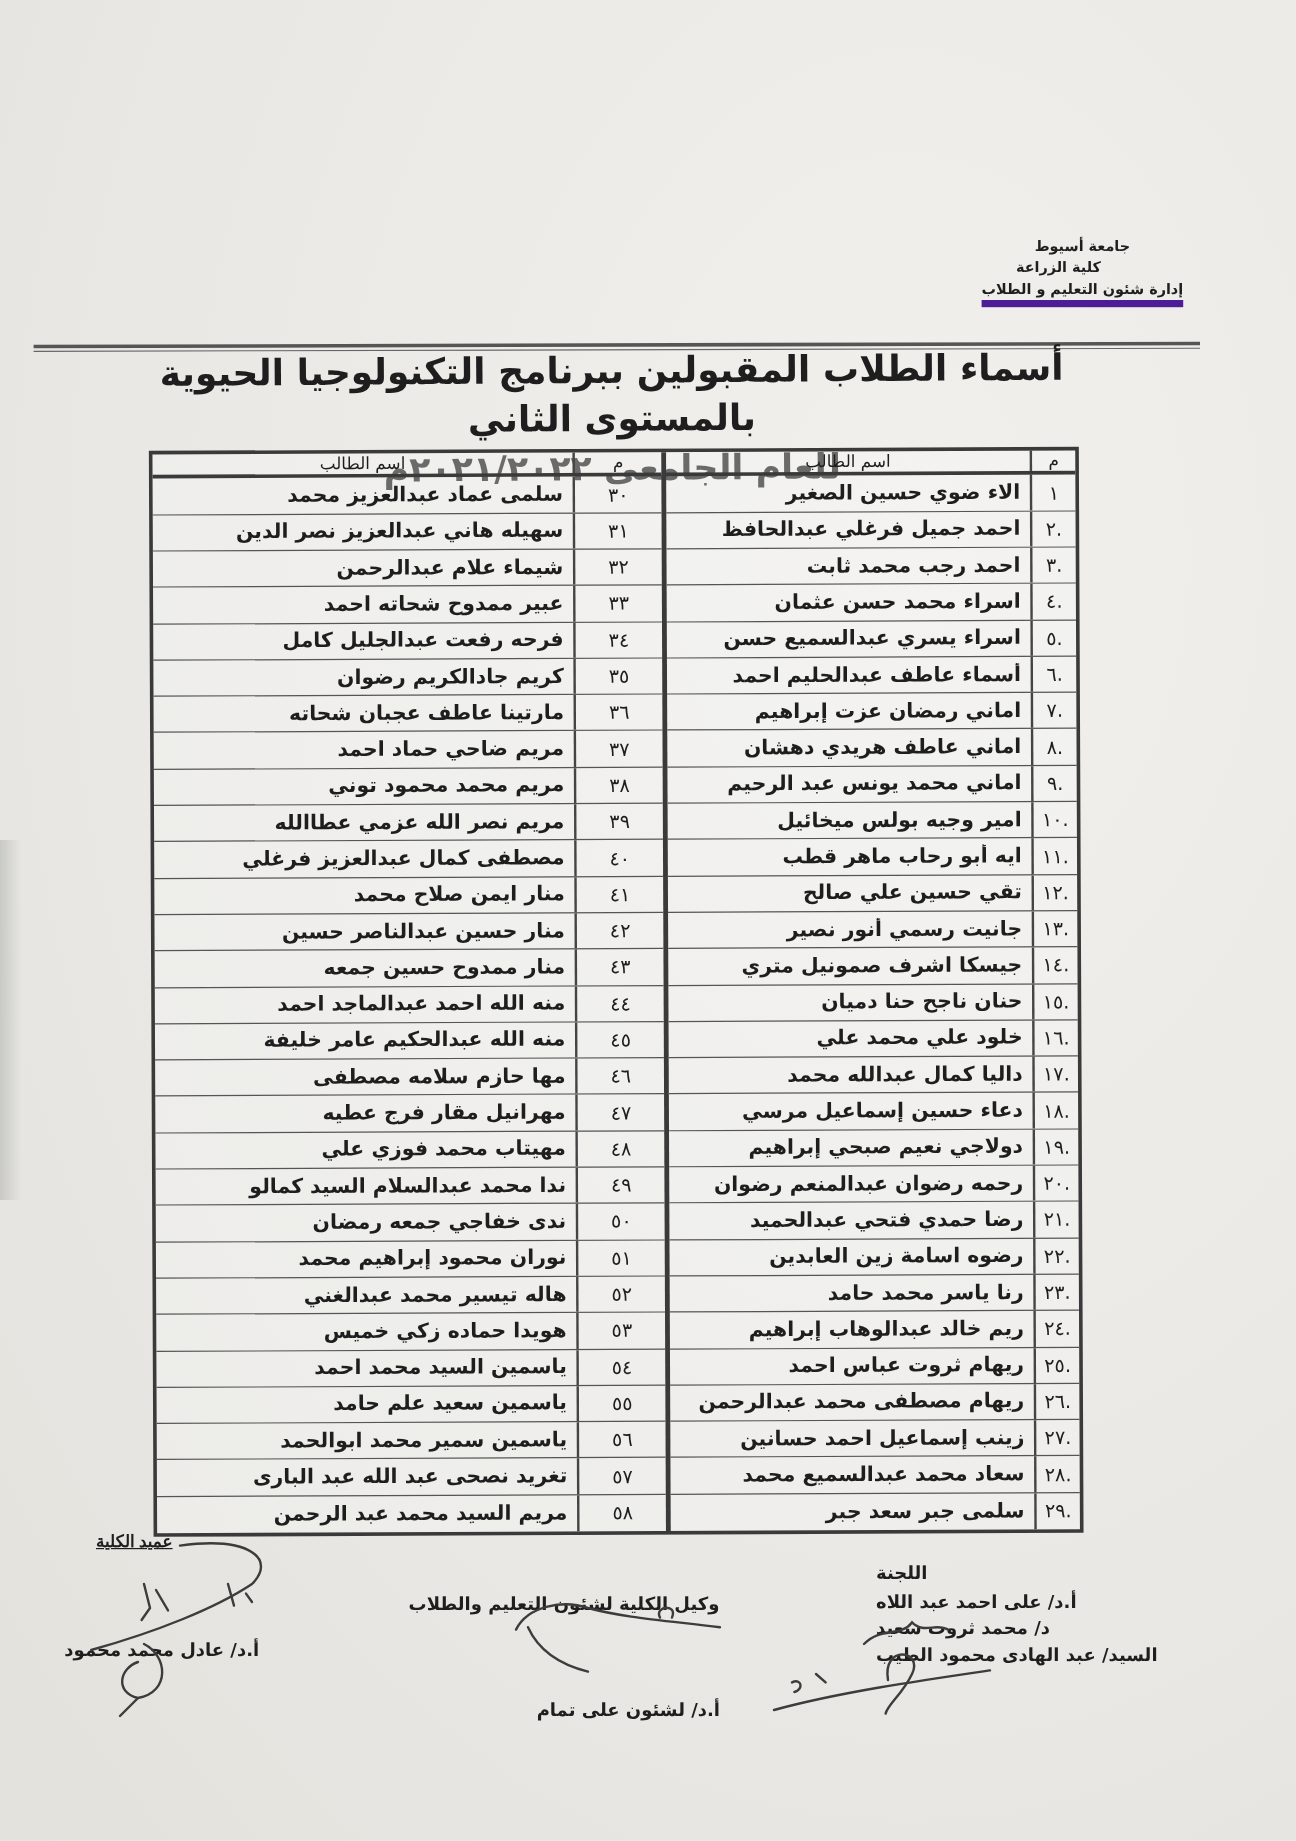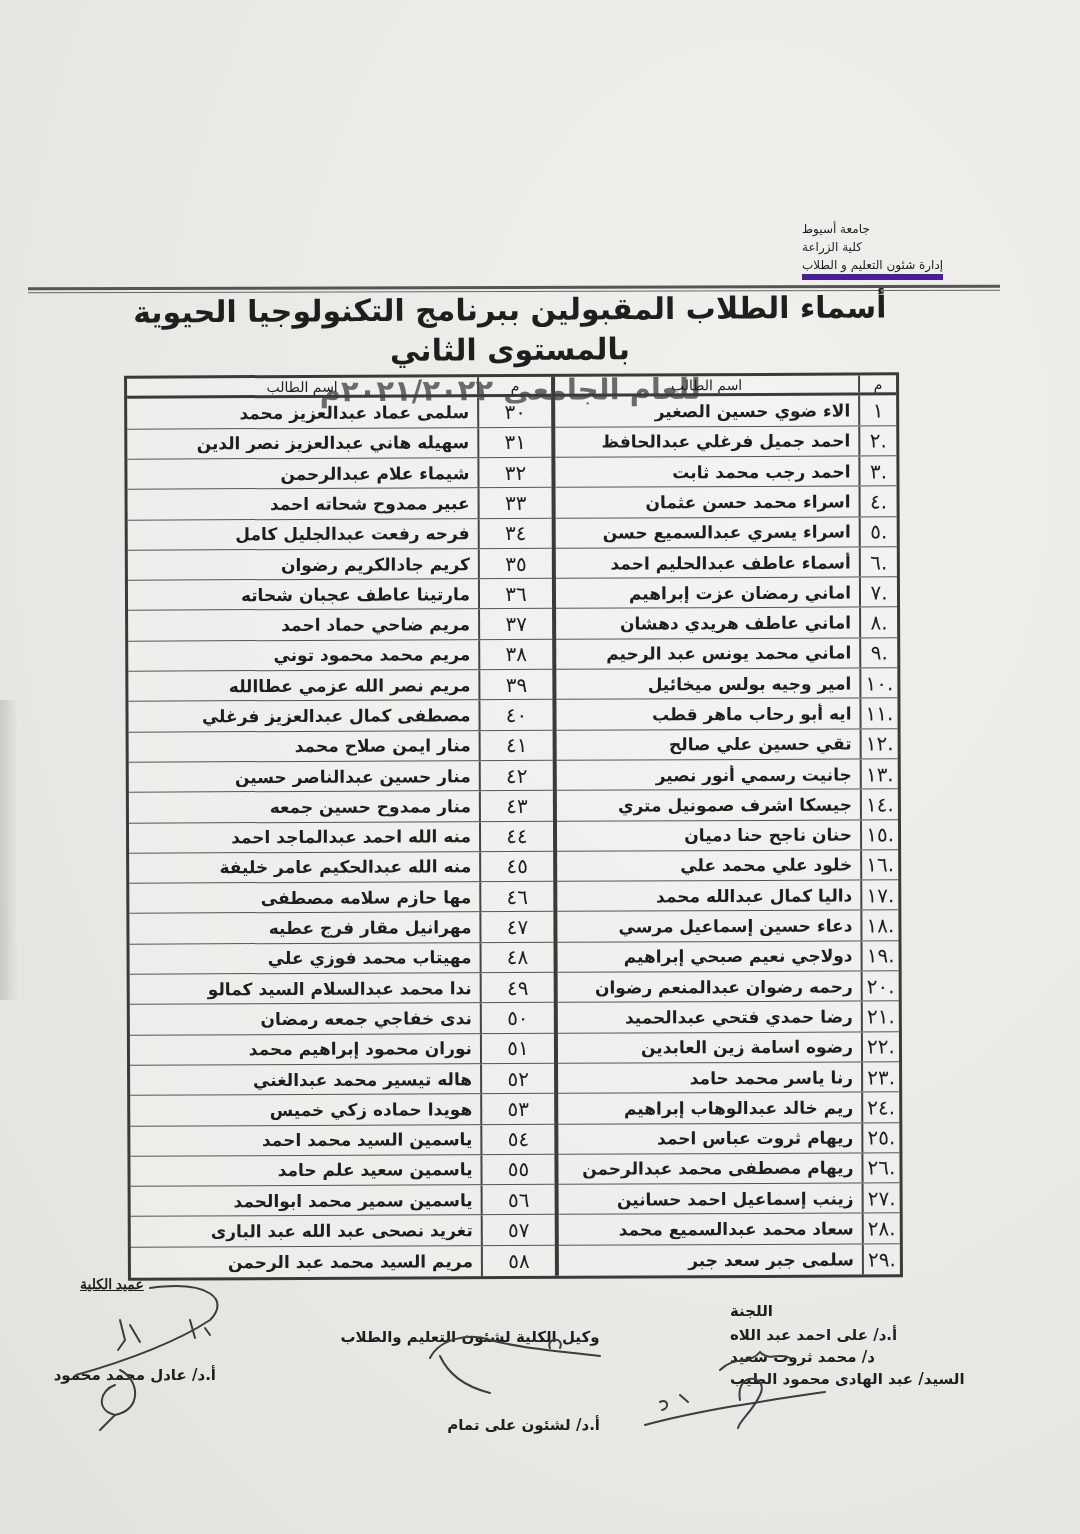--- a/index.html
+++ b/index.html
@@ -13,22 +13,22 @@
   .paper {
     position: absolute; left: 0; top: 0; width: 1080px; height: 1534px;
     background:
       radial-gradient(ellipse at 70% 30%, #f1f0ed 0%, #e9e8e4 60%, #e2e1dc 100%);
   }
   .edge-left {
     position: absolute; left: 0; top: 700px; width: 18px; height: 300px;
     background: linear-gradient(to right, #c9c9c5, rgba(233,232,228,0));
   }
   .header-block {
-    position: absolute; right: 78px; top: 220px; width: 200px;
-    direction: rtl; text-align: left; font-size: 12px; font-weight: normal; line-height: 18px;
+    position: absolute; right: 78px; top: 196px; width: 200px;
+    direction: rtl; text-align: center; font-size: 12px; font-weight: bold; line-height: 18px;
   }
   .header-block .l1 { padding-right: 0; }
   .header-block .l2 { padding-right: 40px; }
   .header-block .l3 { border-bottom: 6px solid #4c1d95; display: inline-block; }
   .rule {
     position: absolute; left: 28px; top: 286px; width: 972px; height: 3px;
     background: #555; transform: rotate(-0.15deg);
   }
   .rule2 {
     position: absolute; left: 28px; top: 291px; width: 972px; height: 1px;
@@ -54,21 +54,21 @@
   .col-group { display: flex; flex-direction: column; height: 100%; }
   .col-group.right { width: 341px; border-left: 4px solid #3a3a3a; }
   .col-group.left { flex: 1; }
   .row {
     display: flex; border-bottom: 1.5px solid #555; box-sizing: border-box;
     height: 30.3px; align-items: center;
   }
   .row:last-child { border-bottom: none; }
   .row.head { height: 36px; border-bottom: 3px solid #3a3a3a; }
   .num {
-    width: 38px; text-align: center; font-size: 20px; box-sizing: border-box;
+    width: 38px; text-align: center; font-size: 16px; box-sizing: border-box;
     border-left: 2px solid #444; height: 100%; display: flex; align-items: center; justify-content: center;
   }
   .col-group.left .num { width: 74px; }
   .name {
     flex: 1; padding-right: 8px; font-size: 17px; font-weight: bold;
     white-space: nowrap; overflow: hidden;
   }
   .row.head .name, .row.head .num { font-weight: normal; font-size: 14px; }
   .row.head .name { text-align: center; padding-right: 0; }
 

